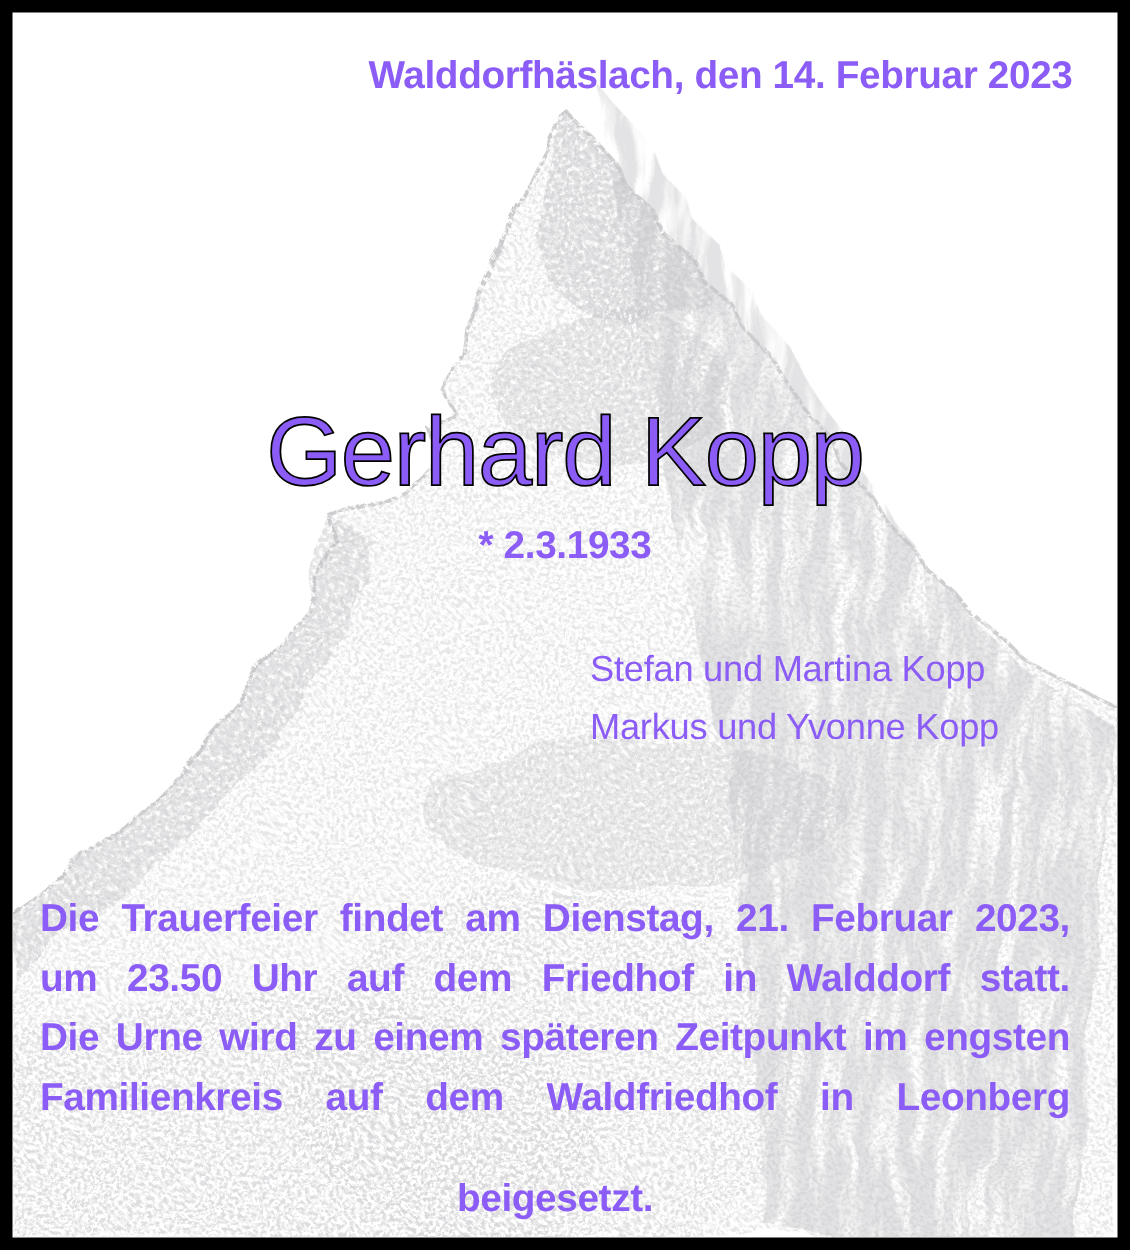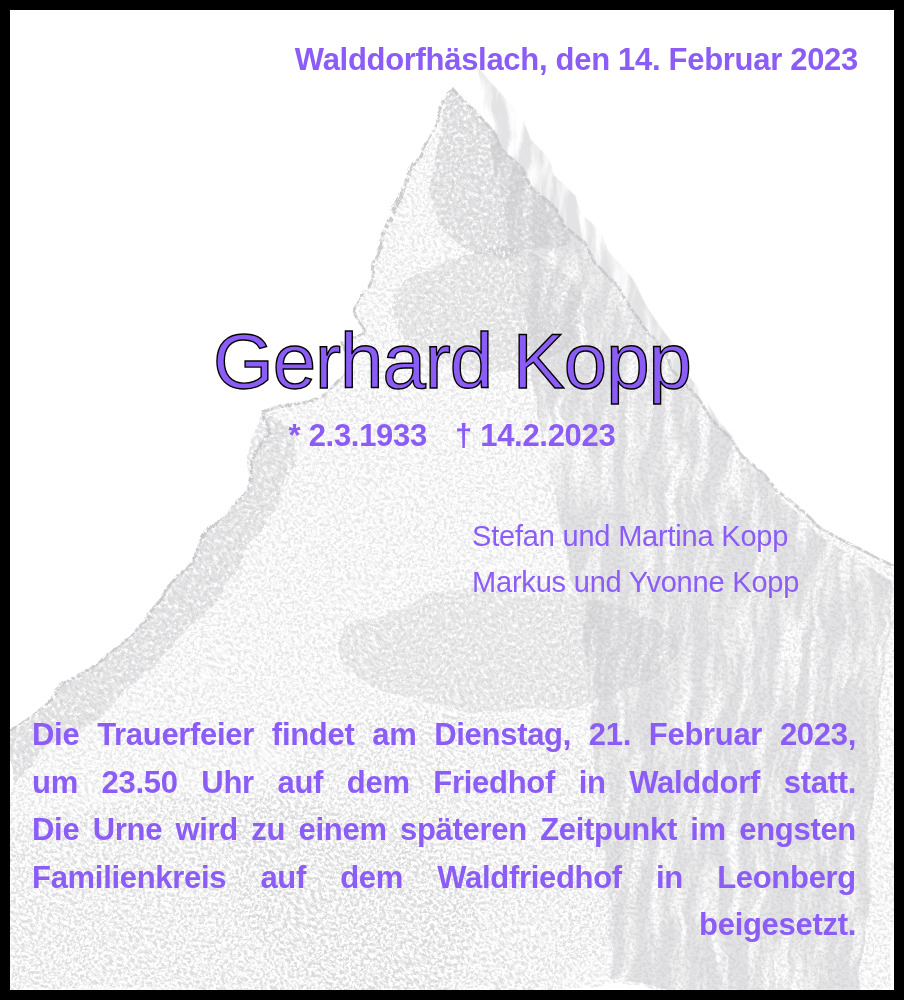--- a/index.html
+++ b/index.html
@@ -66,21 +66,21 @@
     line-height: 47.5px; height: 47.5px;
     overflow: hidden;
     letter-spacing: -0.3px;
     text-align: justify;
   }
   .funeral-line.justified::after {
     content: "";
     display: inline-block;
     width: 100%; height: 0;
   }
-  .funeral-line.last { text-align: right; }
+  .funeral-line.last { text-align: center; margin-top: 34px; }
 </style>
 </head>
 <body>
 
 <div class="page">
 
   <svg class="bg-svg" viewBox="0 0 884 980" preserveAspectRatio="none" aria-hidden="true">
     <defs>
       <filter id="rough" x="-10%" y="-10%" width="120%" height="120%">
         <feTurbulence type="fractalNoise" baseFrequency="0.014" numOctaves="3" seed="11" result="n"></feTurbulence>
@@ -131,21 +131,20 @@
     </g>
   </svg>
 
   <div class="txt dateline">Walddorfhäslach, den 14. Februar 2023</div>
 
 
   <div class="txt deceased">Gerhard Kopp</div>
 
   <div class="txt life-dates">
     <span>* 2.3.1933</span>
-    <span>† 14.2.2023</span>
   </div>
 
   <div class="txt mourners">
     <div class="mourner-line">Stefan und Martina Kopp</div>
     <div class="mourner-line">Markus und Yvonne Kopp</div>
   </div>
 
   <div class="txt funeral">
     <div class="funeral-line justified">Die Trauerfeier findet am Dienstag, 21. Februar 2023,</div>
     <div class="funeral-line justified">um 23.50 Uhr auf dem Friedhof in Walddorf statt.</div>

